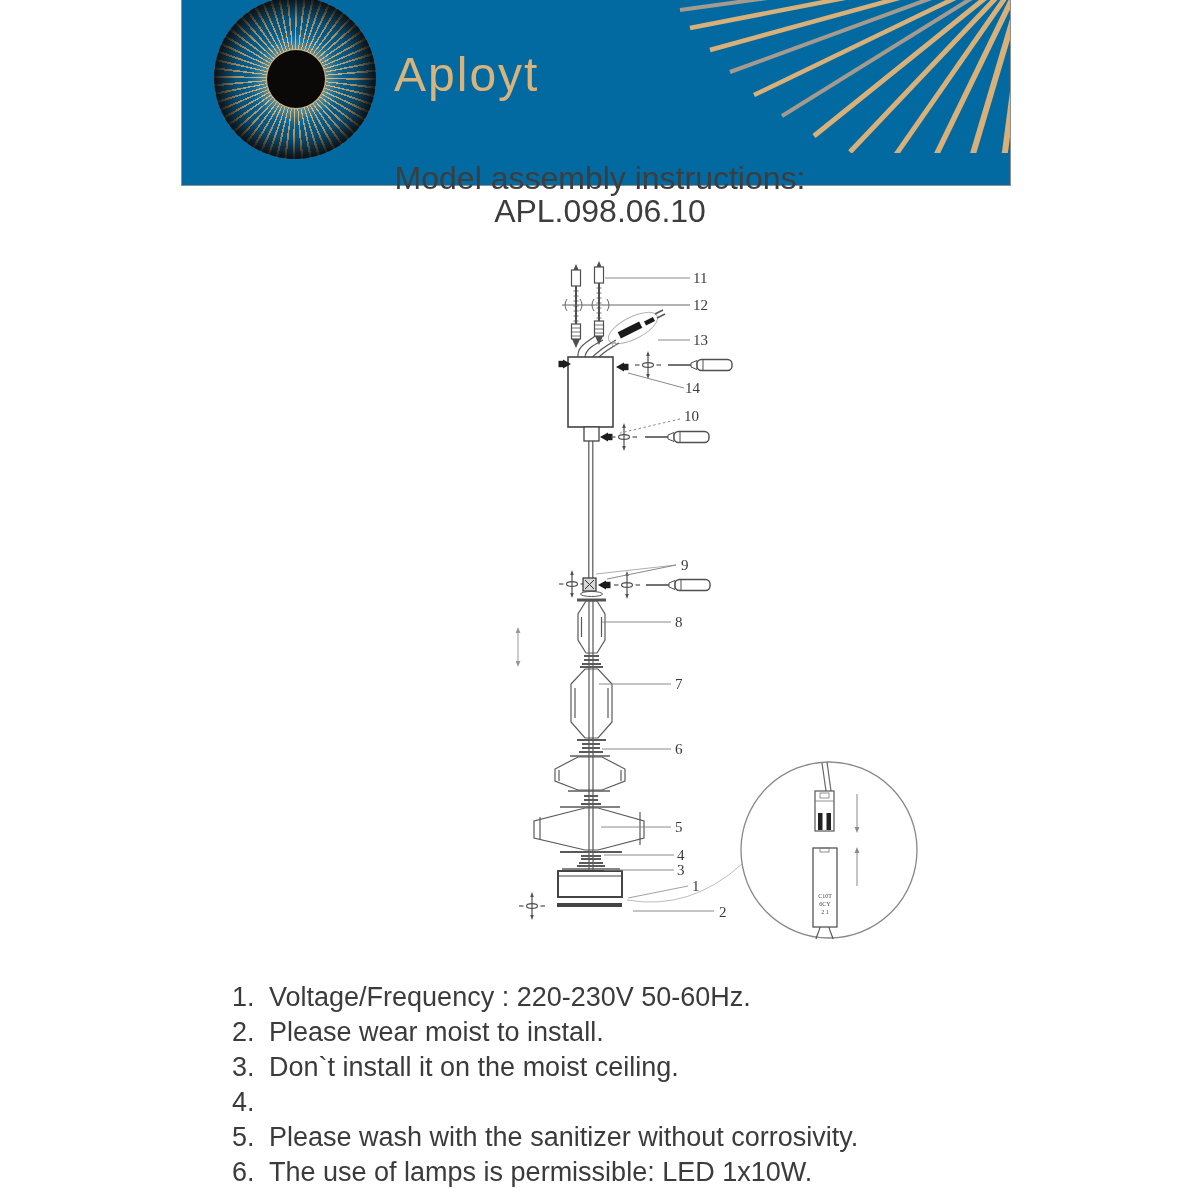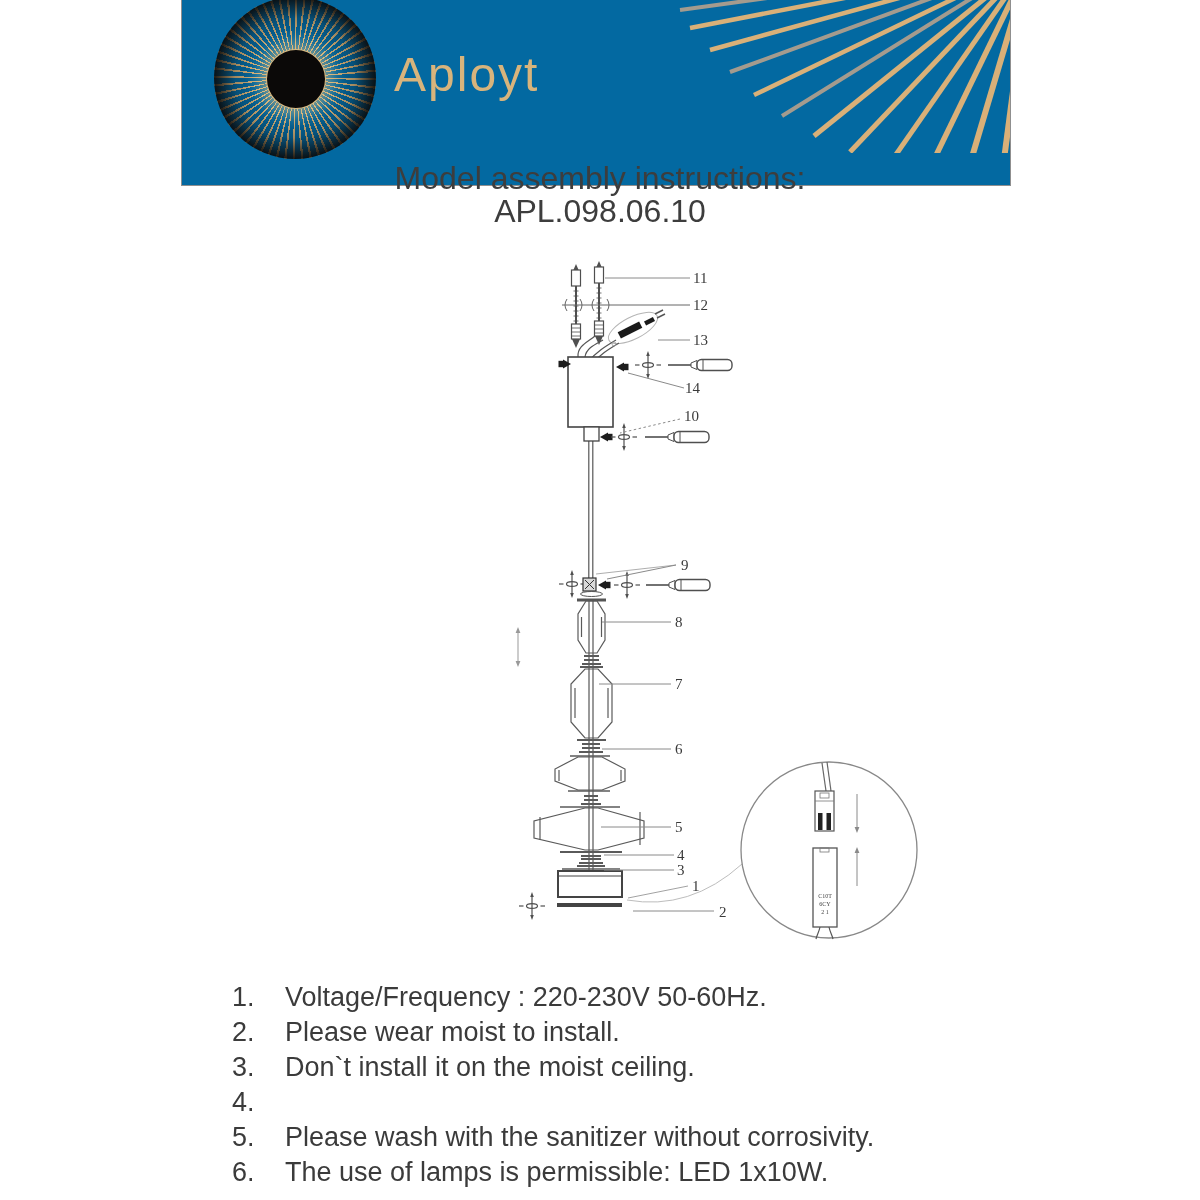--- a/index.html
+++ b/index.html
@@ -34,21 +34,21 @@
   .title-block{position:absolute;left:0;top:162px;width:1200px;text-align:center;line-height:33px;}
   .title-line{font-size:32px;color:#3d3d3d;text-align:center;}
   
   .diagram{position:absolute;left:450px;top:250px;width:520px;height:720px;}
   .plabel{font-family:"Liberation Serif", serif;font-size:15px;fill:#3a3a3a;}
   .inset-txt{font-family:"Liberation Serif", serif;font-size:6px;fill:#444;}
   
   .instructions{position:absolute;left:232px;top:980px;}
   .inst-row{display:flex;align-items:center;height:35px;font-size:27px;color:#3b3b3b;}
   .inst-num{width:33px;}
-  .inst-text{margin-left:20px;white-space:nowrap;}
+  .inst-text{margin-left:4px;white-space:nowrap;}
 </style>
 </head>
 <body>
 
 <div class="banner">
   <div class="sunburst"></div>
   <div class="sunburst-core"></div>
   <div class="brand">Aployt</div>
   <svg class="corner-rays" viewBox="0 0 830 153" width="830" height="153">
     <g stroke-linecap="butt">

